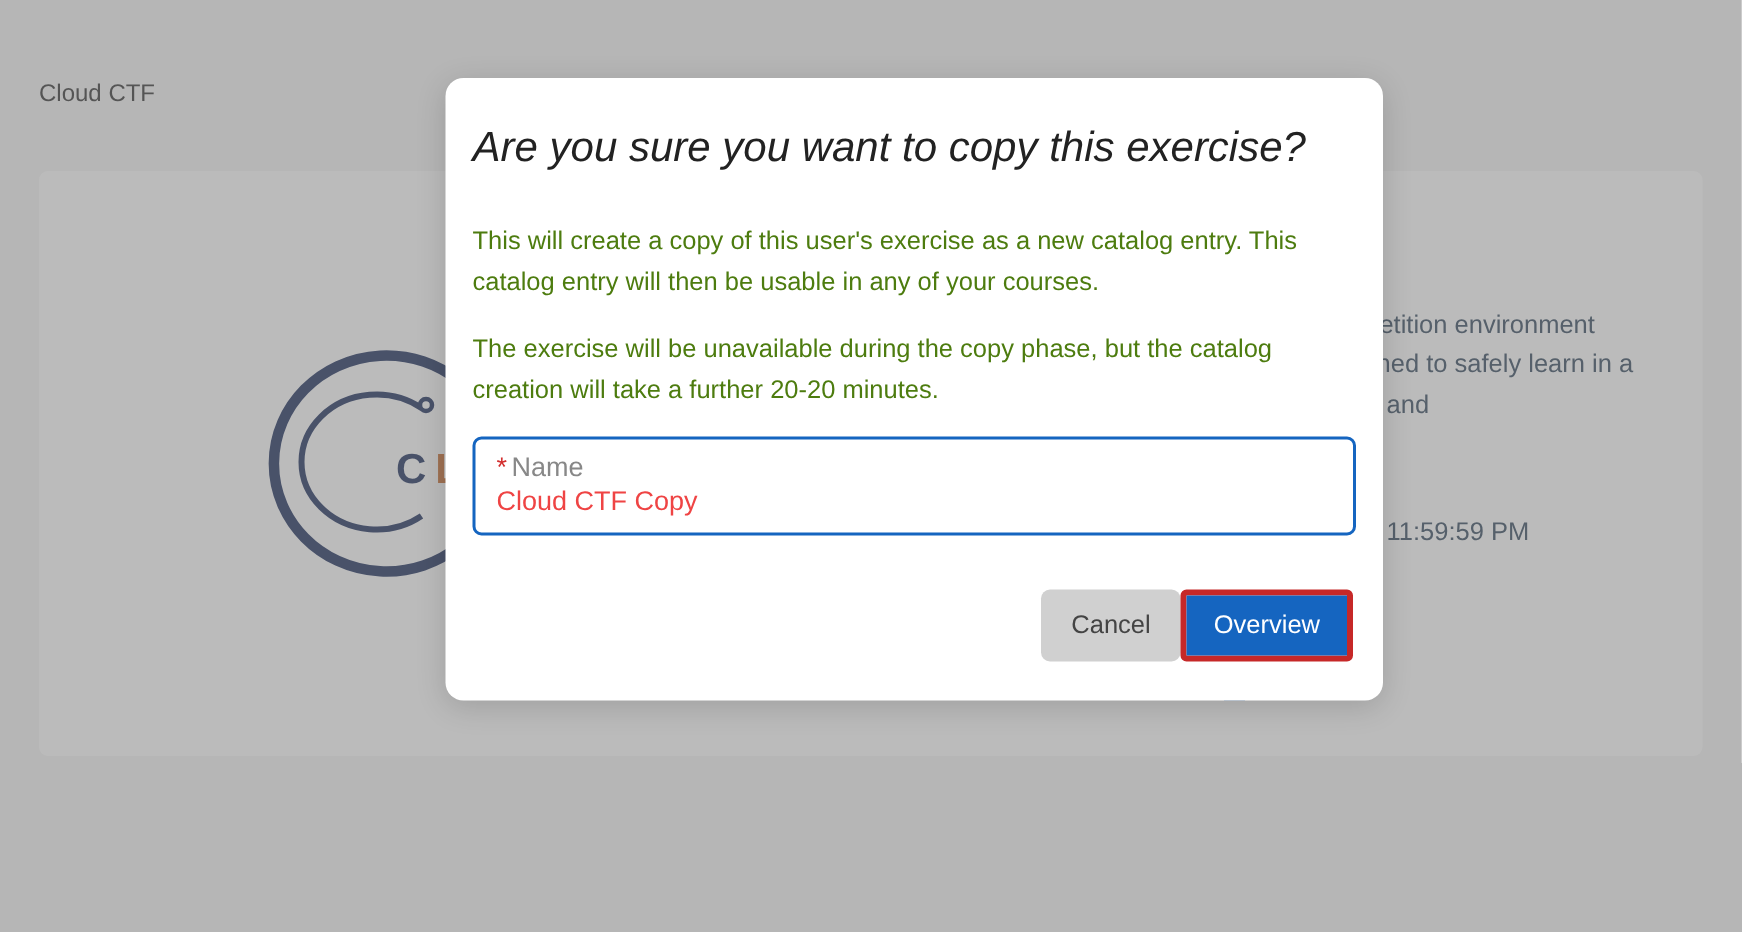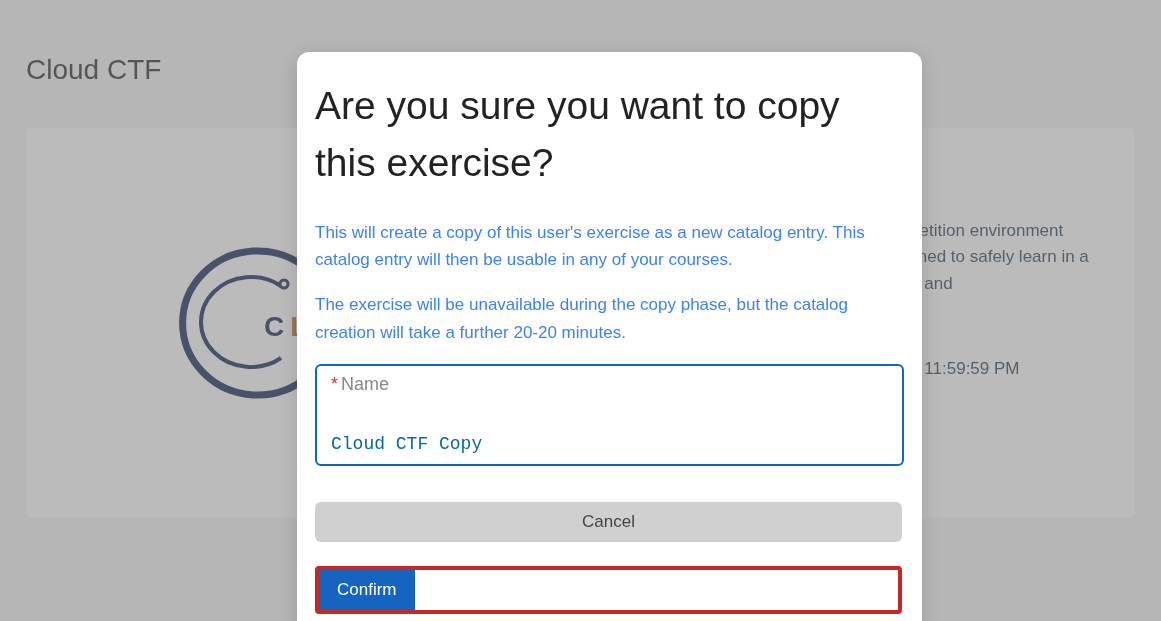--- a/index.html
+++ b/index.html
@@ -17,21 +17,21 @@
       background: rgba(120, 120, 120, 0.5);
       z-index: 5;
       pointer-events: none;
     }
     .page {
       padding: 0 26px;
       position: relative;
       z-index: 1;
     }
     .page-title {
-      font-size: 28px;
+      font-size: 16px;
       font-weight: 400;
       color: #333;
       padding-top: 54px;
       padding-bottom: 20px;
     }
     .card {
       background: #fff;
       border-radius: 6px;
       padding: 30px;
       margin-top: 22px;
@@ -84,29 +84,30 @@
       z-index: 10;
       top: 52px;
       left: 297px;
       width: 625px;
       background: #fff;
       border-radius: 12px;
       padding: 26px 18px 26px 18px;
       box-shadow: 0 4px 20px rgba(0,0,0,0.15);
     }
     .modal-title {
-      font-size: 39px;
+      font-size: 28px;
       font-weight: 400;
       line-height: 1.45;
       color: #222;
       padding: 0 0 10px 0;
+      font-style: italic;
     }
     .modal-body {
       font-size: 17px;
-      color: #3b82f6;
+      color: #4d7c0f;
       line-height: 1.6;
       margin-top: 18px;
     }
     .modal-body p { margin-bottom: 18px; }
     .input-wrap {
       margin-top: 14px;
       border: 2.5px solid #1565c0;
       border-radius: 6px;
       padding: 8px 14px 10px 14px;
     }
@@ -117,33 +118,31 @@
     }
     .input-label .req {
       color: #d32f2f;
       margin-right: 3px;
     }
     .input-field {
       width: 100%;
       border: none;
       outline: none;
       font-size: 18px;
-      color: #0369a1;
-      font-family: Liberation Mono, monospace;
+      color: #ef4444;
+      font-family: Liberation Sans, sans-serif;
       padding: 0;
       background: transparent;
-      margin-top: 37px;
     }
     .modal-actions {
       display: flex;
       justify-content: flex-end;
-      gap: 24px;
+      gap: 0;
       margin-top: 36px;
       padding-right: 2px;
-      flex-direction: column;
     }
     .btn {
       font-size: 17px;
       padding: 10px 20px;
       border-radius: 6px;
       border: none;
       cursor: pointer;
       font-family: inherit;
     }
     .btn-cancel {
@@ -212,16 +211,16 @@
   </div>
   <div class="input-wrap">
     <div class="input-label">
       <span class="req">*</span><span>Name</span>
     </div>
     <input type="text" class="input-field" value="Cloud CTF Copy" style="">
   </div>
   <div class="modal-actions">
     <button class="btn btn-cancel">Cancel</button>
     <span class="btn-confirm-outer">
-      <button class="btn-confirm-inner">Confirm</button>
+      <button class="btn-confirm-inner">Overview</button>
     </span>
   </div>
 </div>
 
 </body></html>

